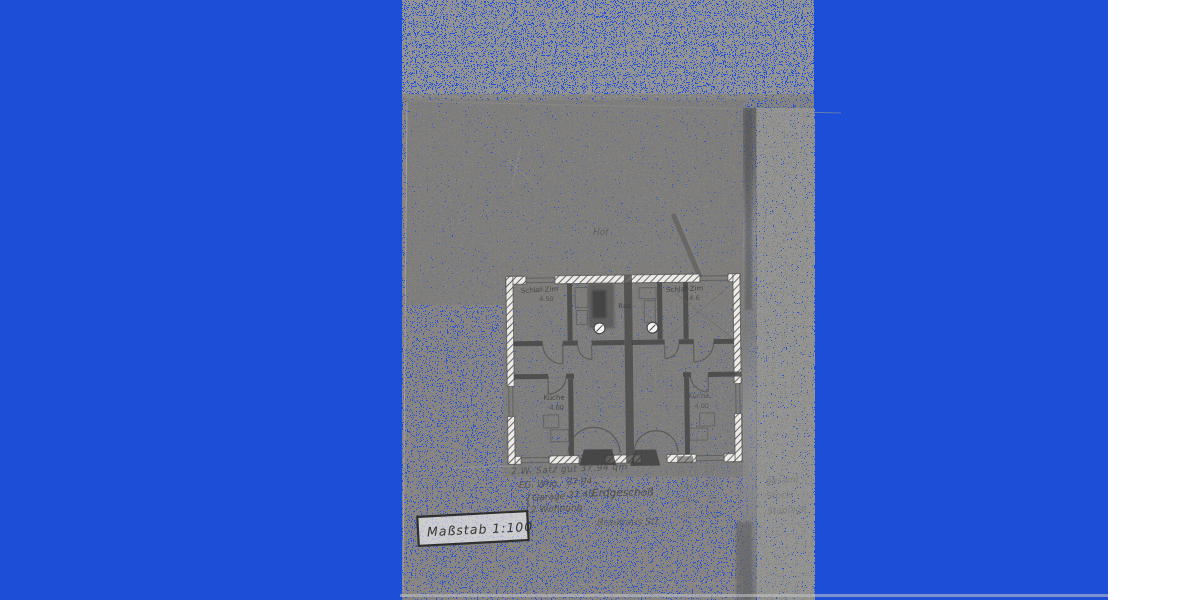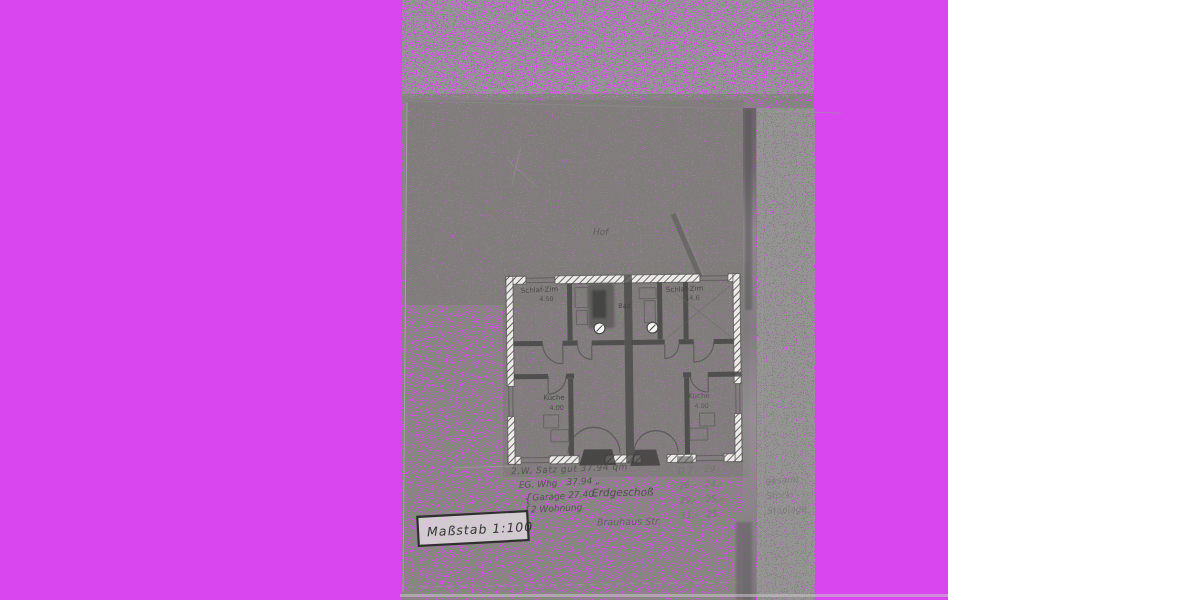--- a/index.html
+++ b/index.html
@@ -1,16 +1,16 @@
 <!DOCTYPE html>
 <html><head>
 <meta charset="utf-8">
 <style>
   html,body{margin:0;padding:0;background:#ffffff;}
-  #stage{position:relative;width:948px;height:600px;background:#d946ef;overflow:hidden;}
+  #stage{position:relative;width:1108px;height:600px;background:#1d4ed8;overflow:hidden;}
   svg{display:block;}
   .hw{font-family:"DejaVu Sans",sans-serif;font-style:italic;}
   .pl{font-family:"DejaVu Sans",sans-serif;}
 </style>
 </head>
 <body>
 
 <div id="stage">
 <svg width="1200" height="600" viewBox="0 0 1200 600">
   <defs>

